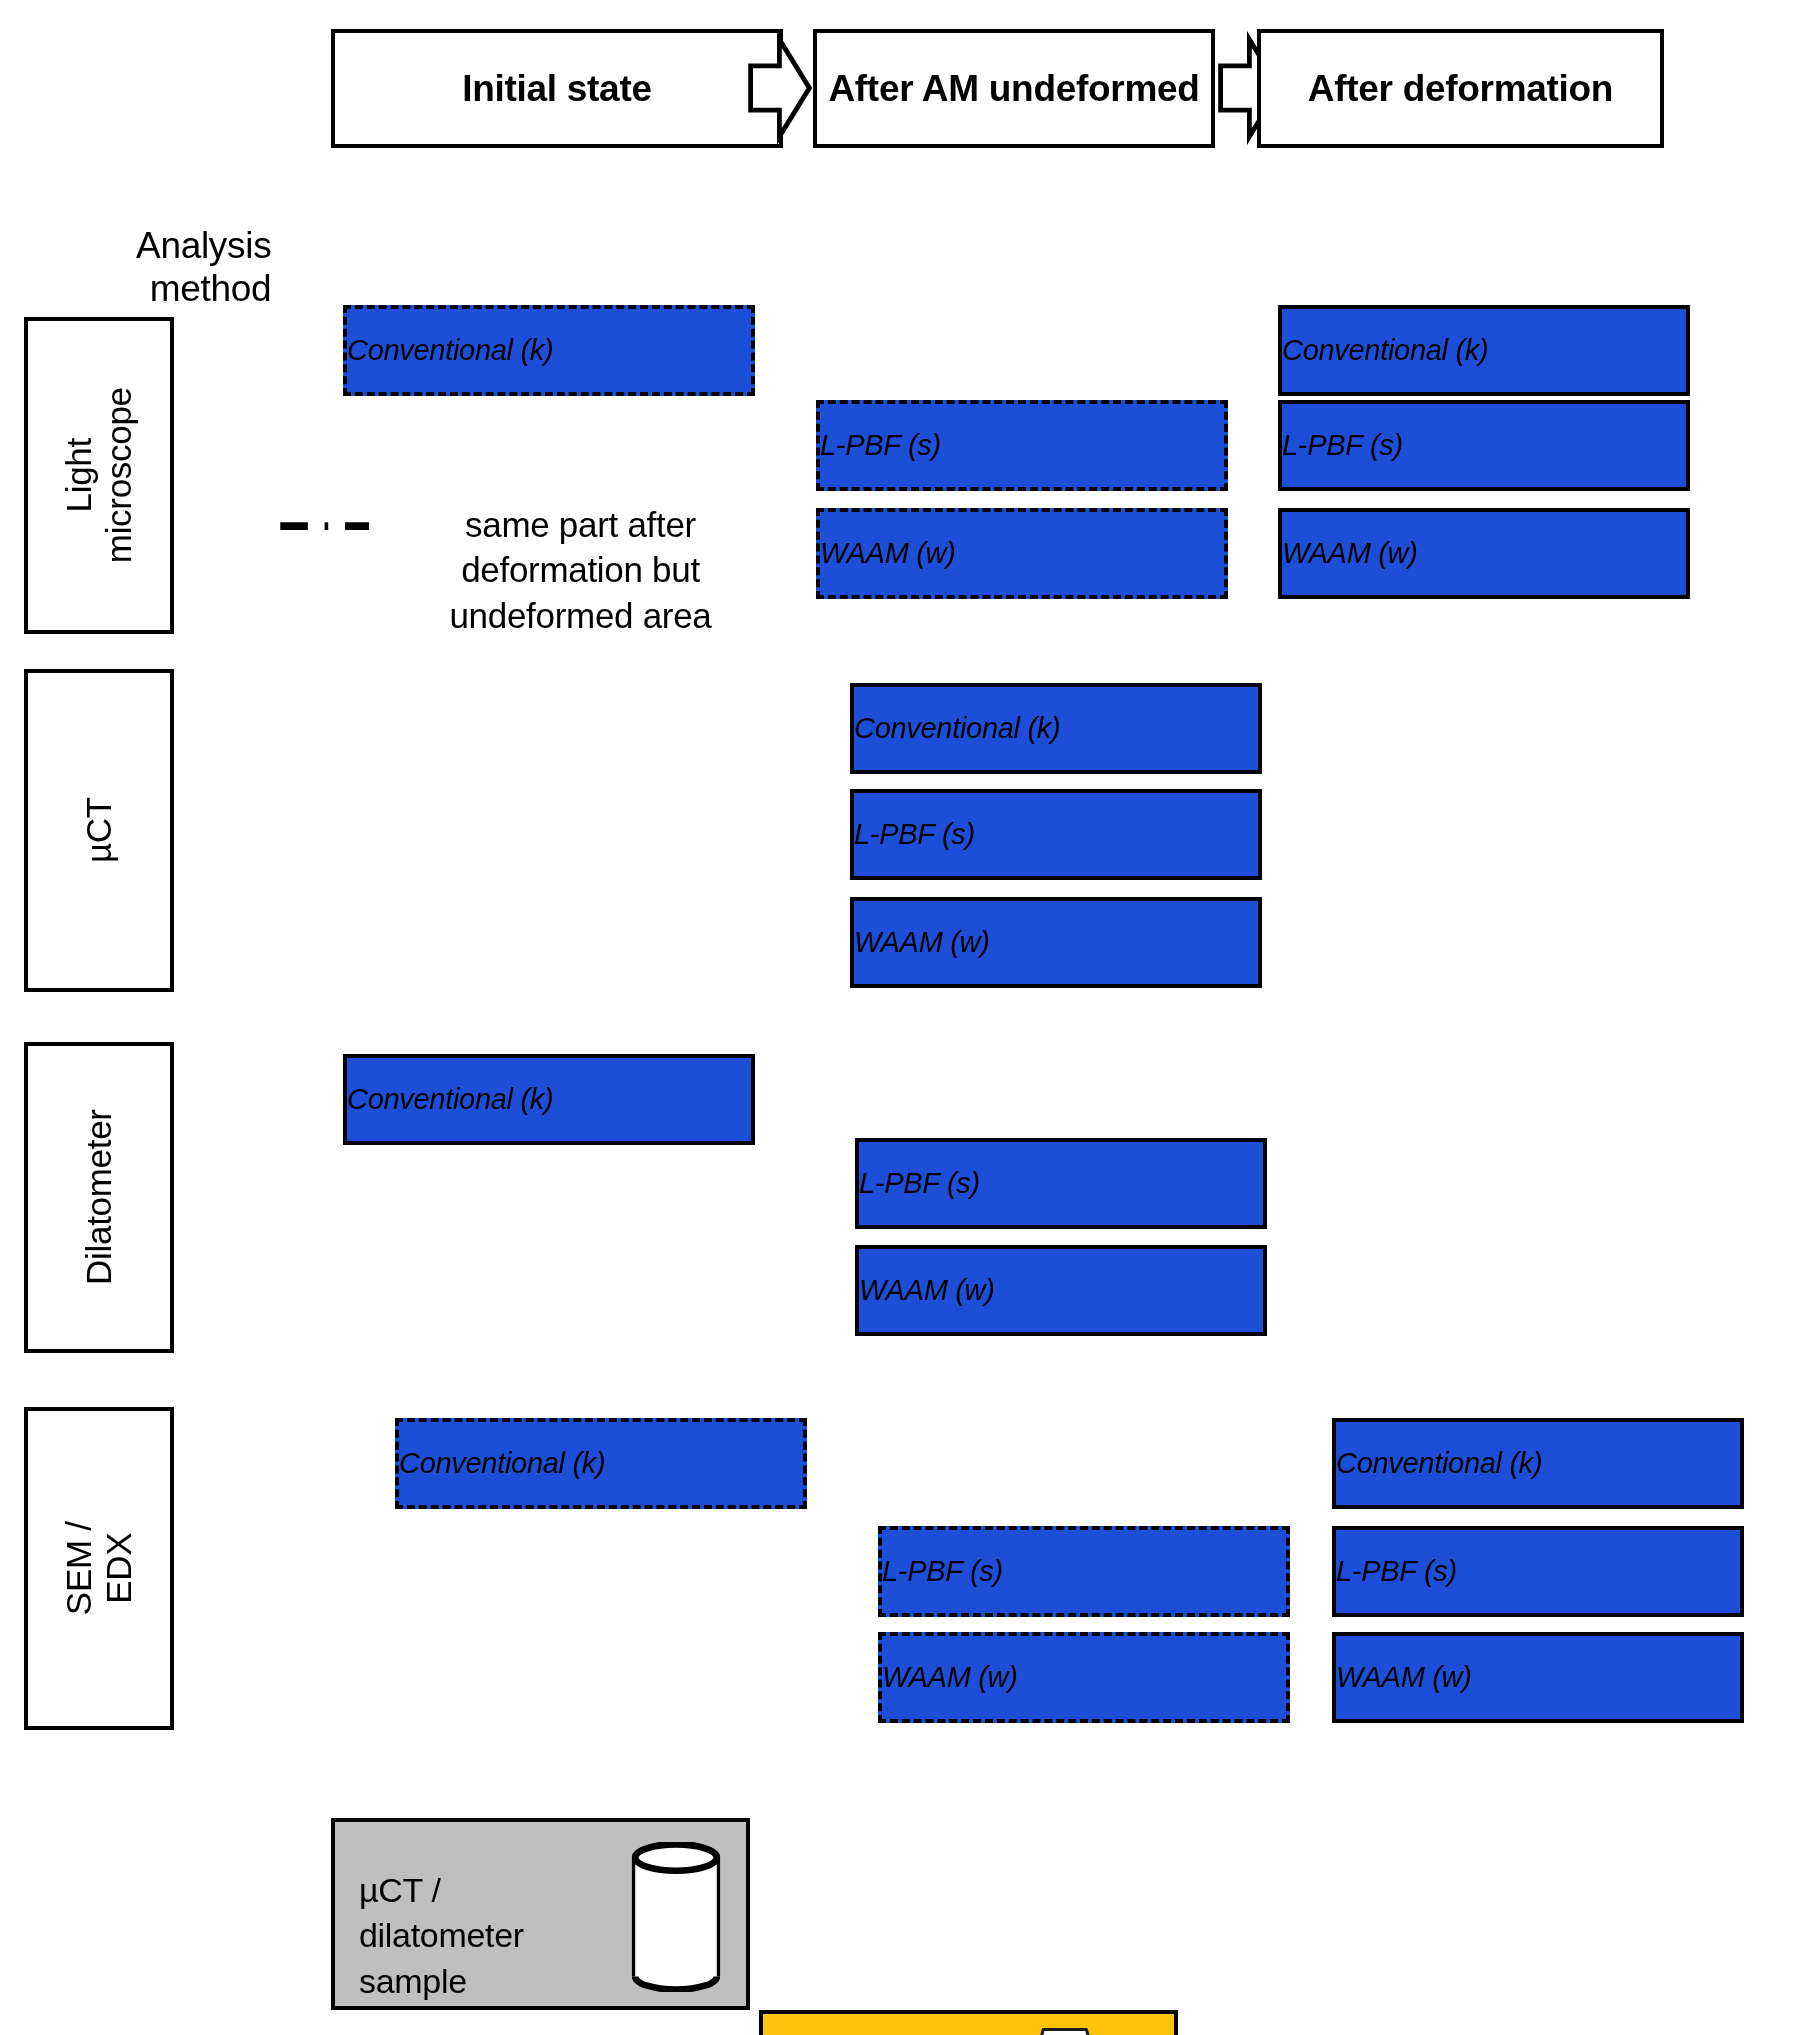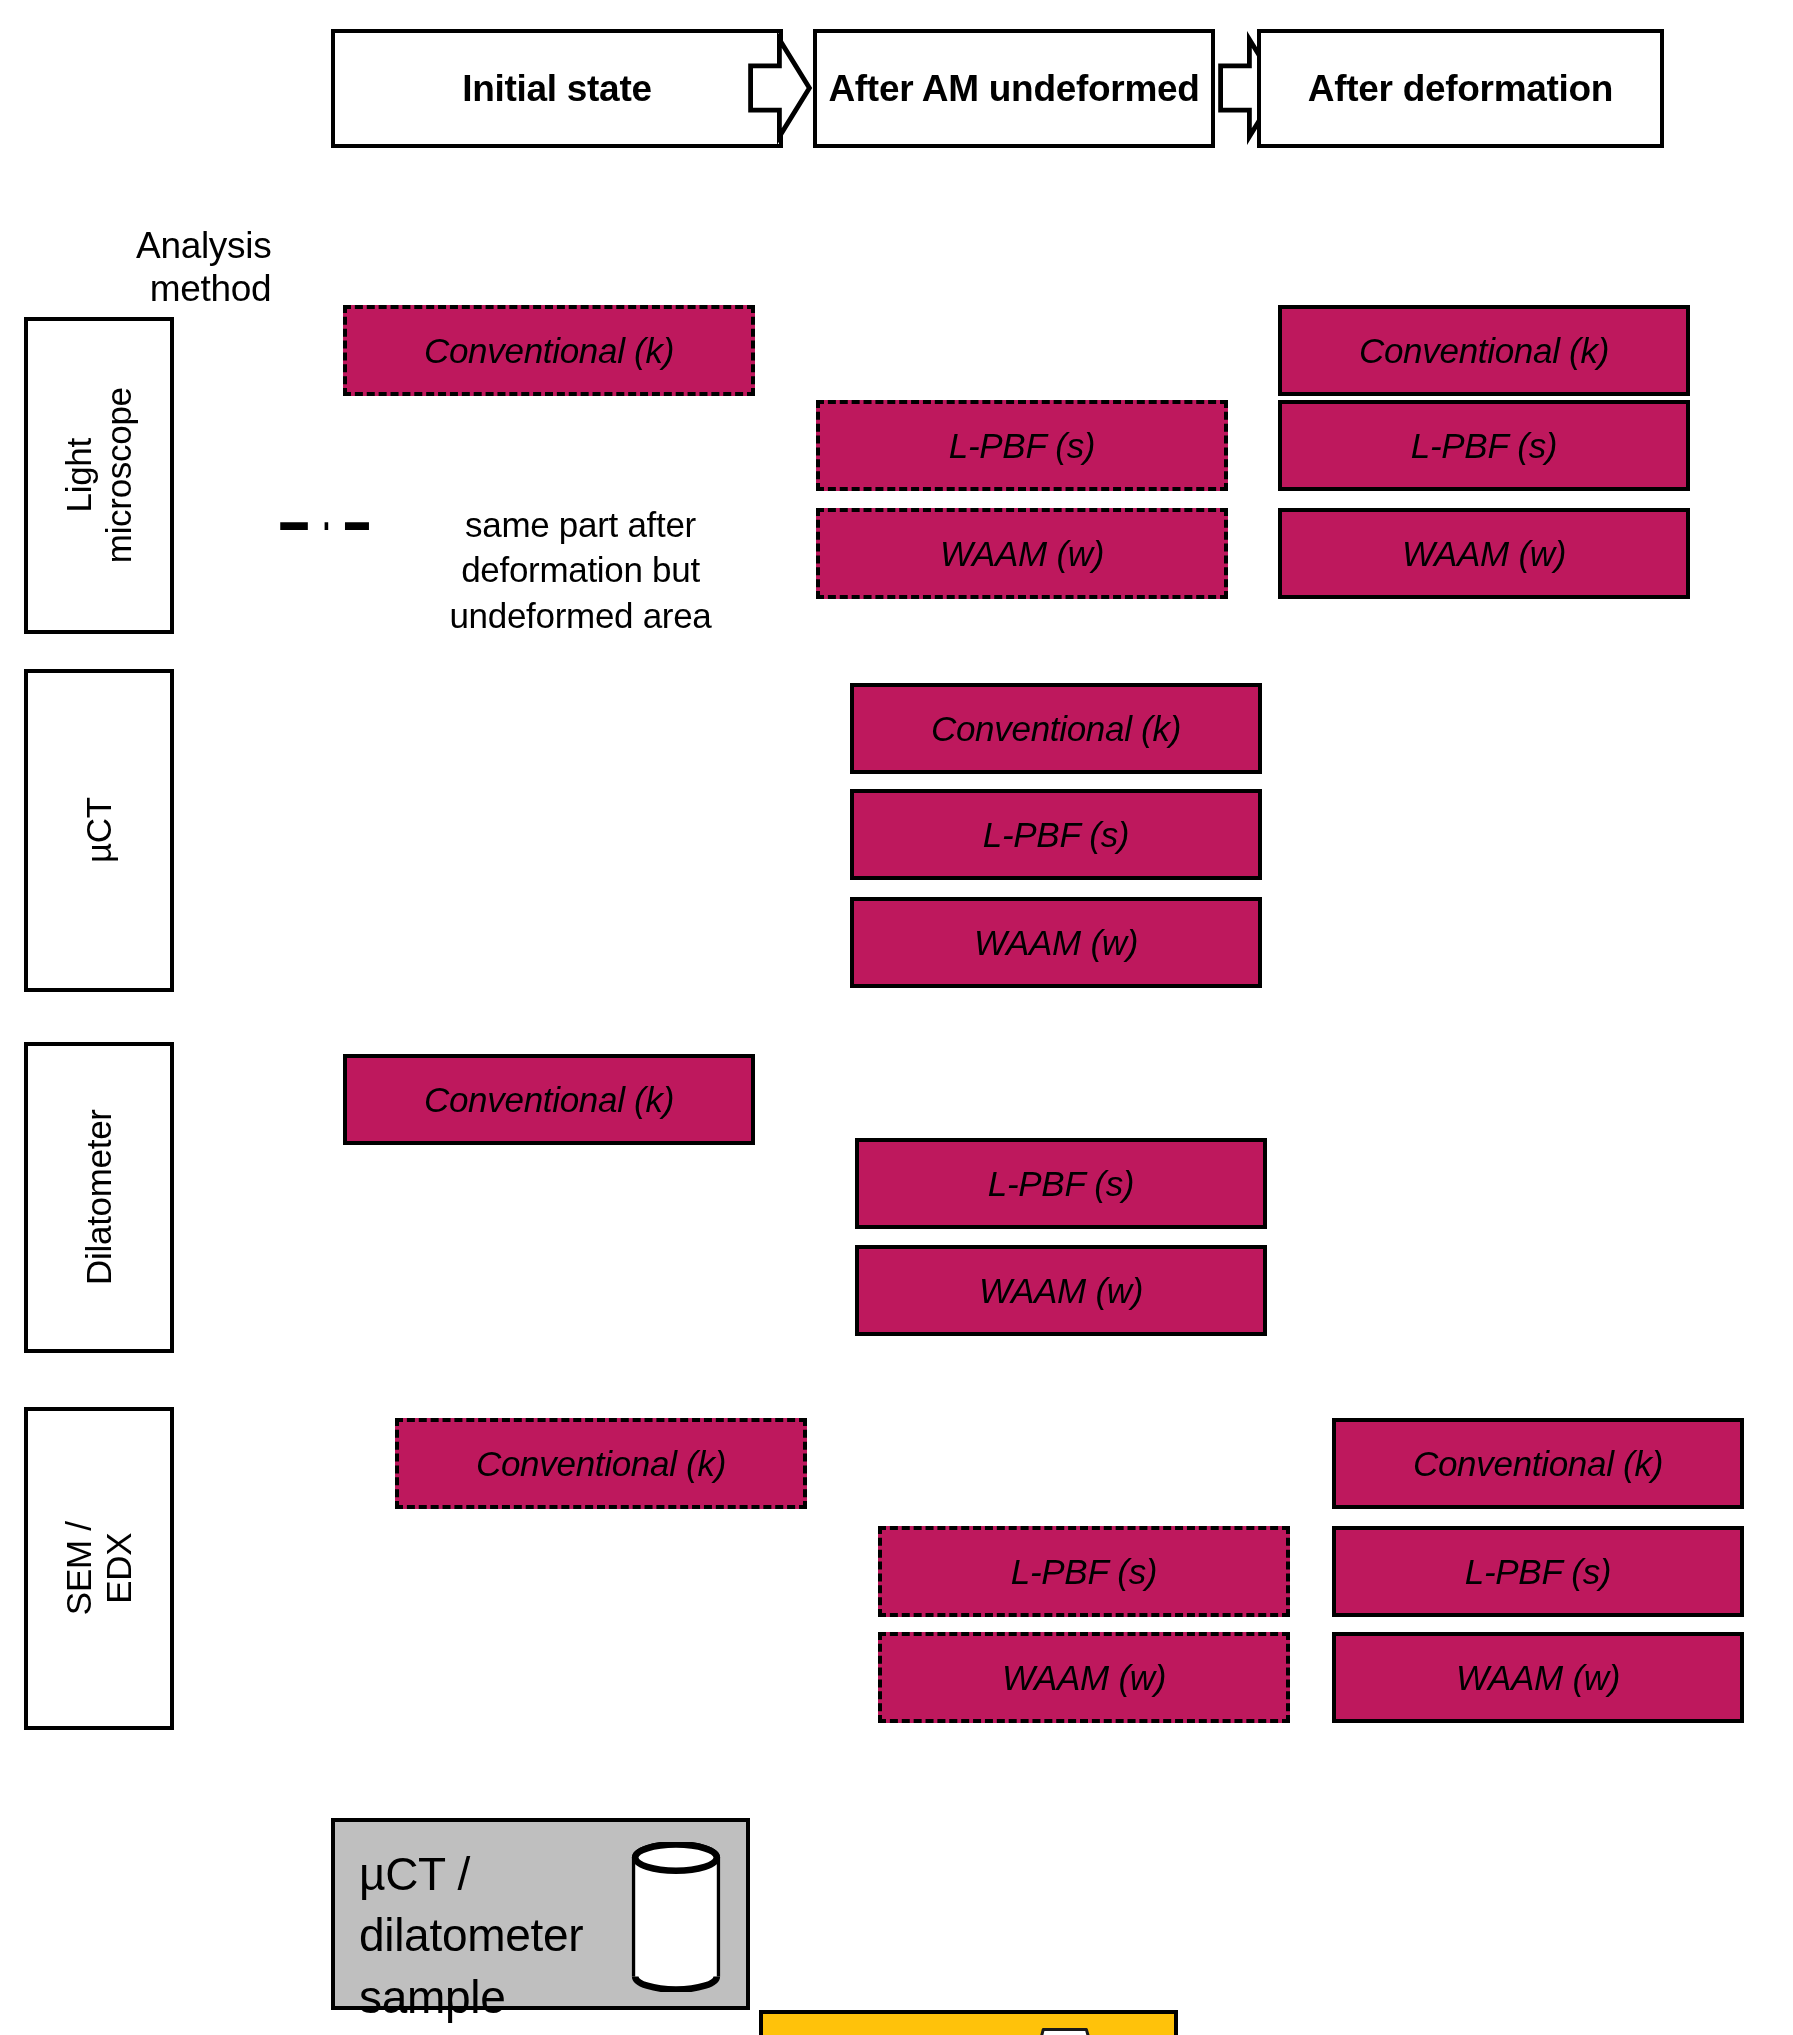--- a/index.html
+++ b/index.html
@@ -41,24 +41,24 @@
     transform:rotate(-90deg);
     white-space:pre-line;
     text-align:center;
     font-size:35px;
     line-height:1.15;
     letter-spacing:-0.3px;
   }
 
   
   .cell{
-    background:#be185d;
-    display:flex;align-items:center;justify-content:center;
+    background:#1d4ed8;
+    display:flex;align-items:center;justify-content:flex-start;
     font-style:italic;
-    font-size:35px;
+    font-size:29px;
     letter-spacing:-0.3px;
     white-space:nowrap;
   }
   .cell.solid{border:4.2px solid #000;}
   .cell.dashed{border:4.2px dashed #000;}
 
   
   .note-text{
     font-size:35px;line-height:1.30;letter-spacing:-0.3px;
     text-align:center;white-space:pre-line;
@@ -66,21 +66,21 @@
   .note-dashmark{height:7.2px;}
   .note-dashmark svg{display:block;}
 
   
   .legend-box{
     border:4.2px solid #000;
     display:flex;align-items:stretch;
     position:relative;
   }
   .legend-text{
-    font-size:46px;line-height:1.34;letter-spacing:-0.3px;
+    font-size:34px;line-height:1.34;letter-spacing:-0.3px;
     white-space:pre-line;
     display:flex;align-items:center;margin-top:44px;
   }
   .legend-art{position:absolute;}
   .legend-art svg{display:block;}
 </style>
 </head>
 <body>
 
 <div class="abs stage-box" style="left:331px;top:29px;width:452px;height:119px;">

